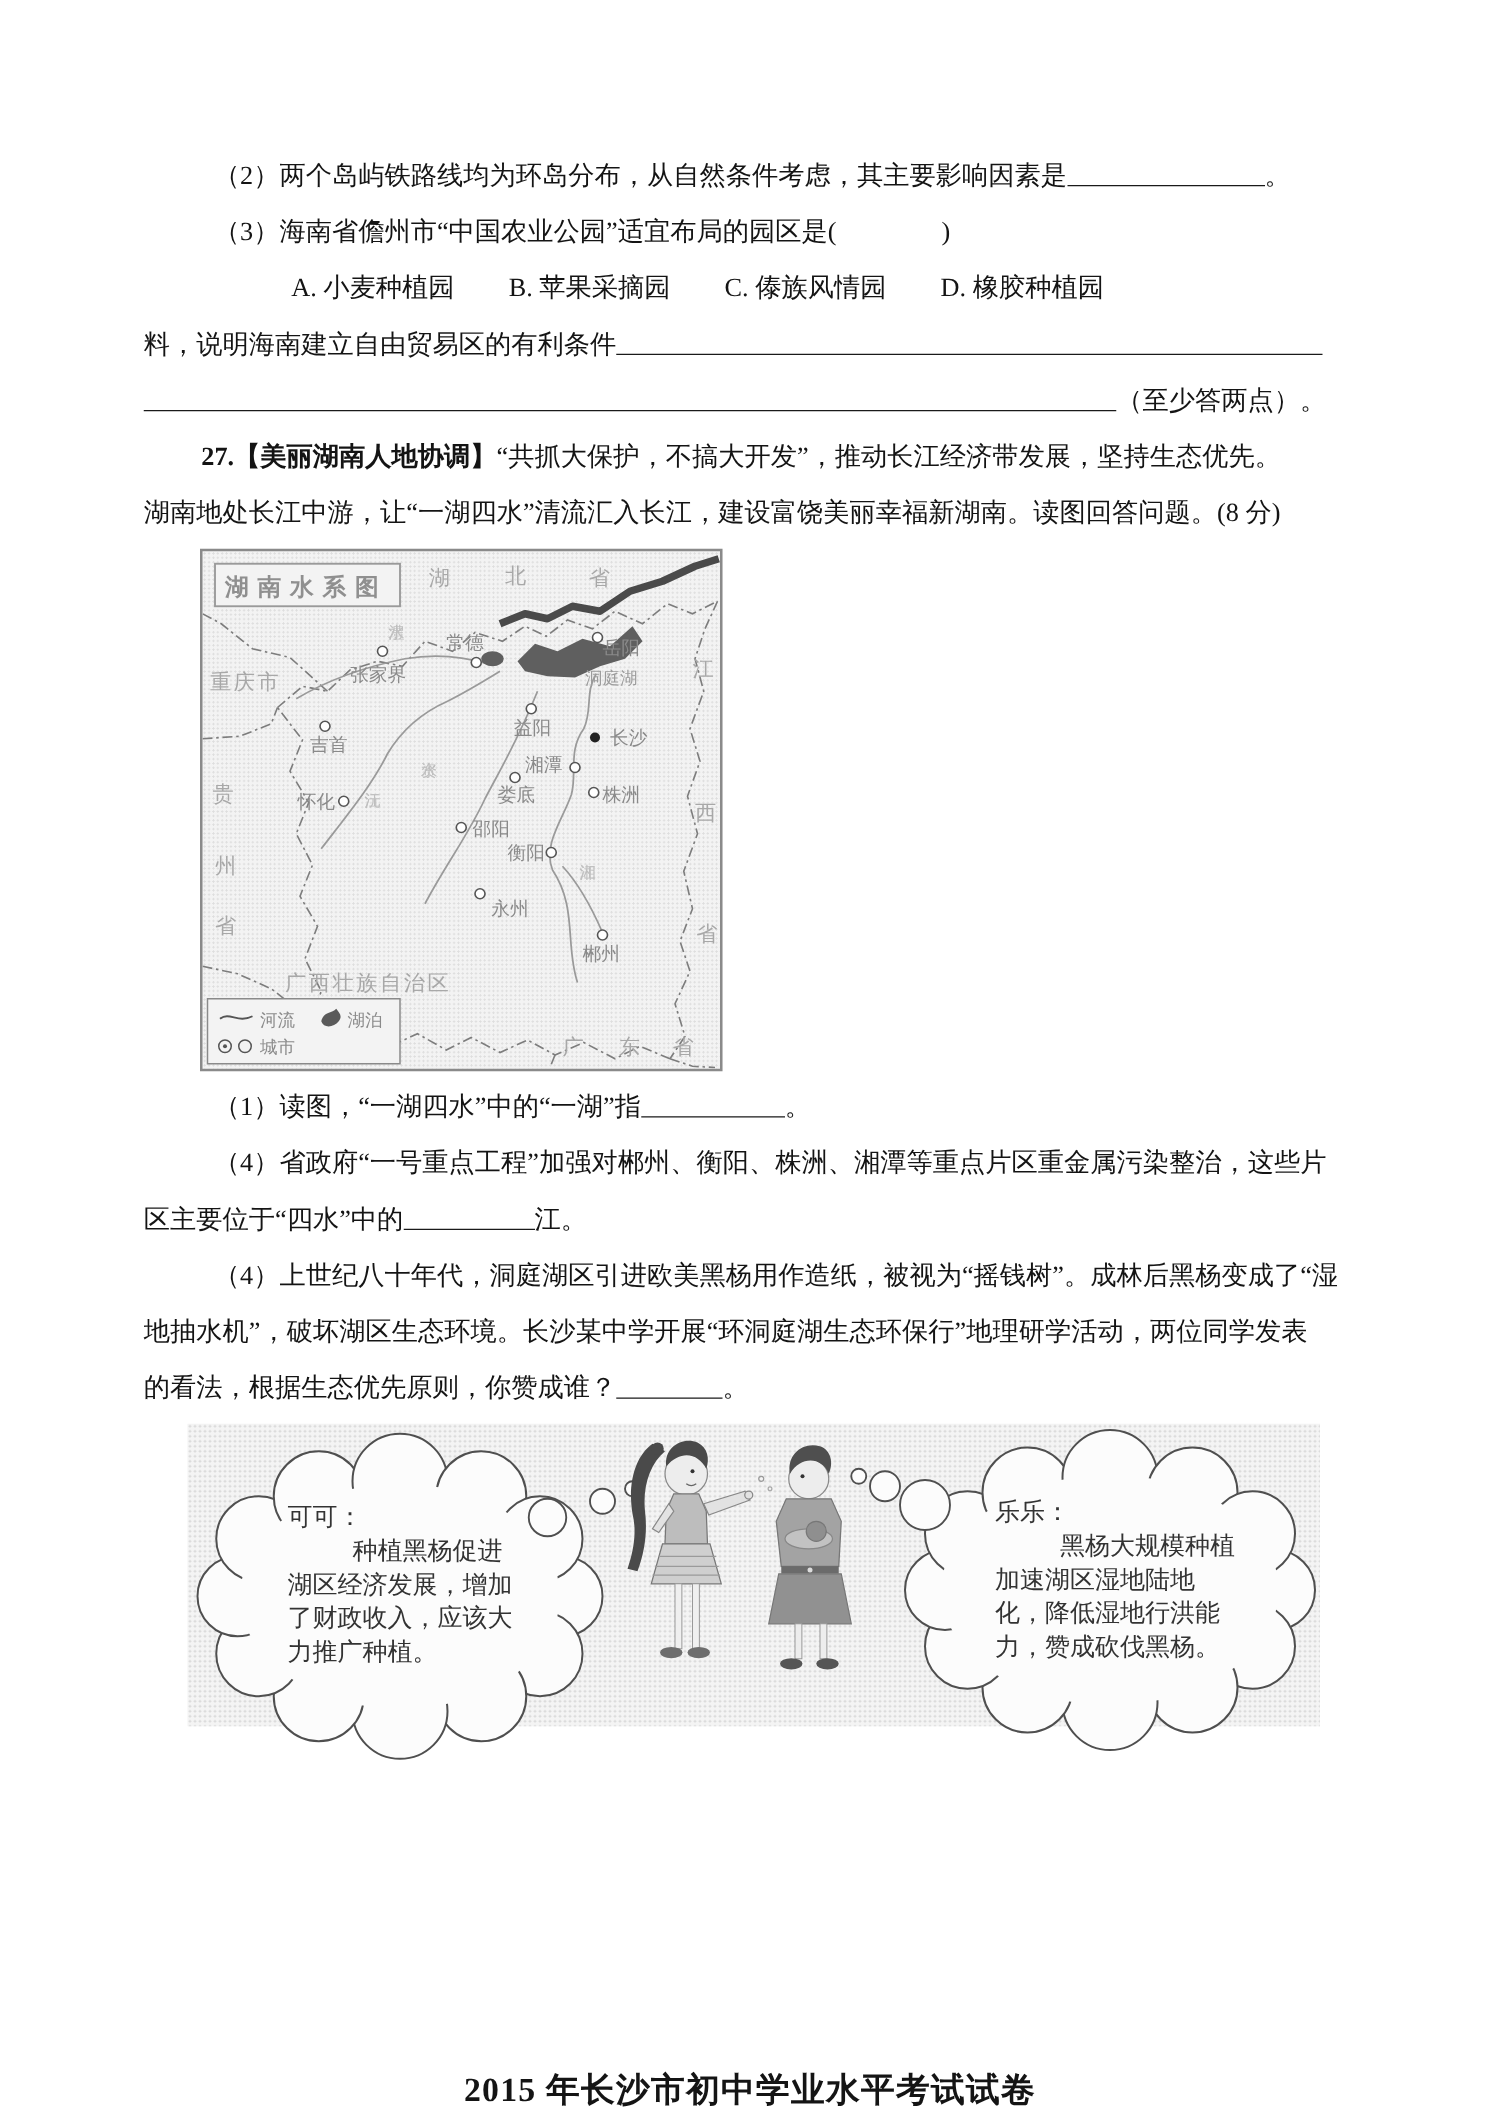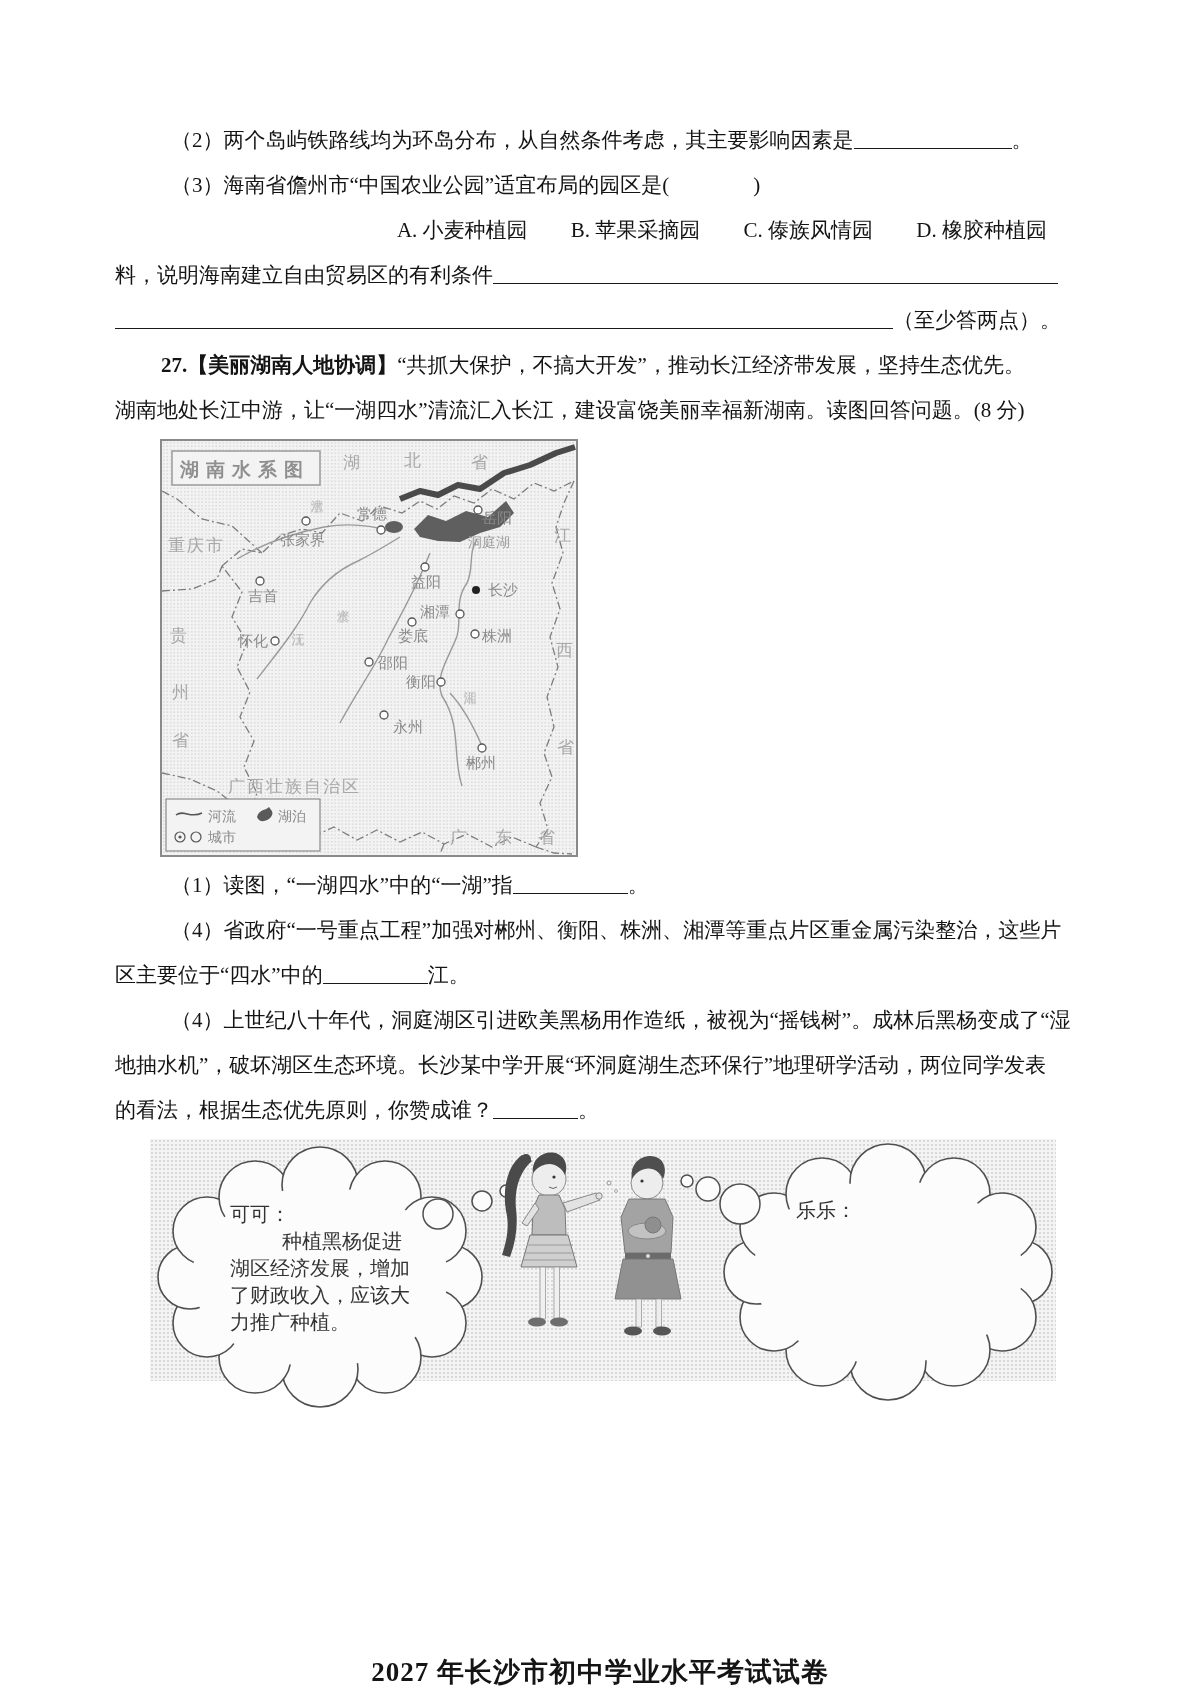--- a/index.html
+++ b/index.html
@@ -4,21 +4,21 @@
 <style>
   html,body{margin:0;padding:0;background:#fff;}
   .page{position:relative;width:1200px;height:1698px;background:#ffffff;
         font-family:"Liberation Serif", serif;color:#141414;overflow:hidden;}
   .content{padding:112px 103px 0 103px;}
   .ln{font-size:21px;line-height:33px;white-space:nowrap;margin:12px;}
   .indent{text-indent:56px;}
   .blank{display:inline-block;border-bottom:1.5px solid #1a1a1a;height:1em;vertical-align:-2px;}
   .w158{width:158px;} .w565{width:565px;} .w778{width:778px;}
   .w115{width:115px;} .w120{width:120px;} .w105{width:105px;} .w85{width:85px;}
-  .opts{padding-left:118px;text-align:right;}
+  .opts{padding-left:118px;}
   .opt{display:inline-block;margin-right:38px;}
   b{font-weight:bold;}
   .mapbox{margin-left:57px;margin-top:2px;width:418px;height:418px;box-sizing:border-box;
           border:2px solid #8a8a8a;
           background-color:#f3f3f3;
           background-image:radial-gradient(#dedede 0.8px, transparent 0.9px);
           background-size:3.5px 3.5px;}
   .mapbox svg{display:block;}
   .subq{margin-top:6px;}
   .cartoon{position:relative;margin-left:47px;margin-top:0;width:906px;height:242px;
@@ -256,19 +256,20 @@
           <ellipse cx="512" cy="192" rx="9" ry="4.5" fill="#555"></ellipse>
         </g>
       </svg>
 
       <div class="bubble-text lbt">
         <p class="speaker">可可：</p>
         <p class="btxt">种植黑杨促进湖区经济发展，增加了财政收入，应该大力推广种植。</p>
       </div>
       <div class="bubble-text rbt">
         <p class="speaker">乐乐：</p>
+        <p class="btxt">黑杨大规模种植加速湖区湿地陆地化，降低湿地行洪能力，赞成砍伐黑杨。</p>
       </div>
     </div>
   </section>
 
-  <div class="footer">2027 年长沙市初中学业水平考试试卷</div>
+  <div class="footer">2015 年长沙市初中学业水平考试试卷</div>
  </div>
 </div>
 
 </body></html>

